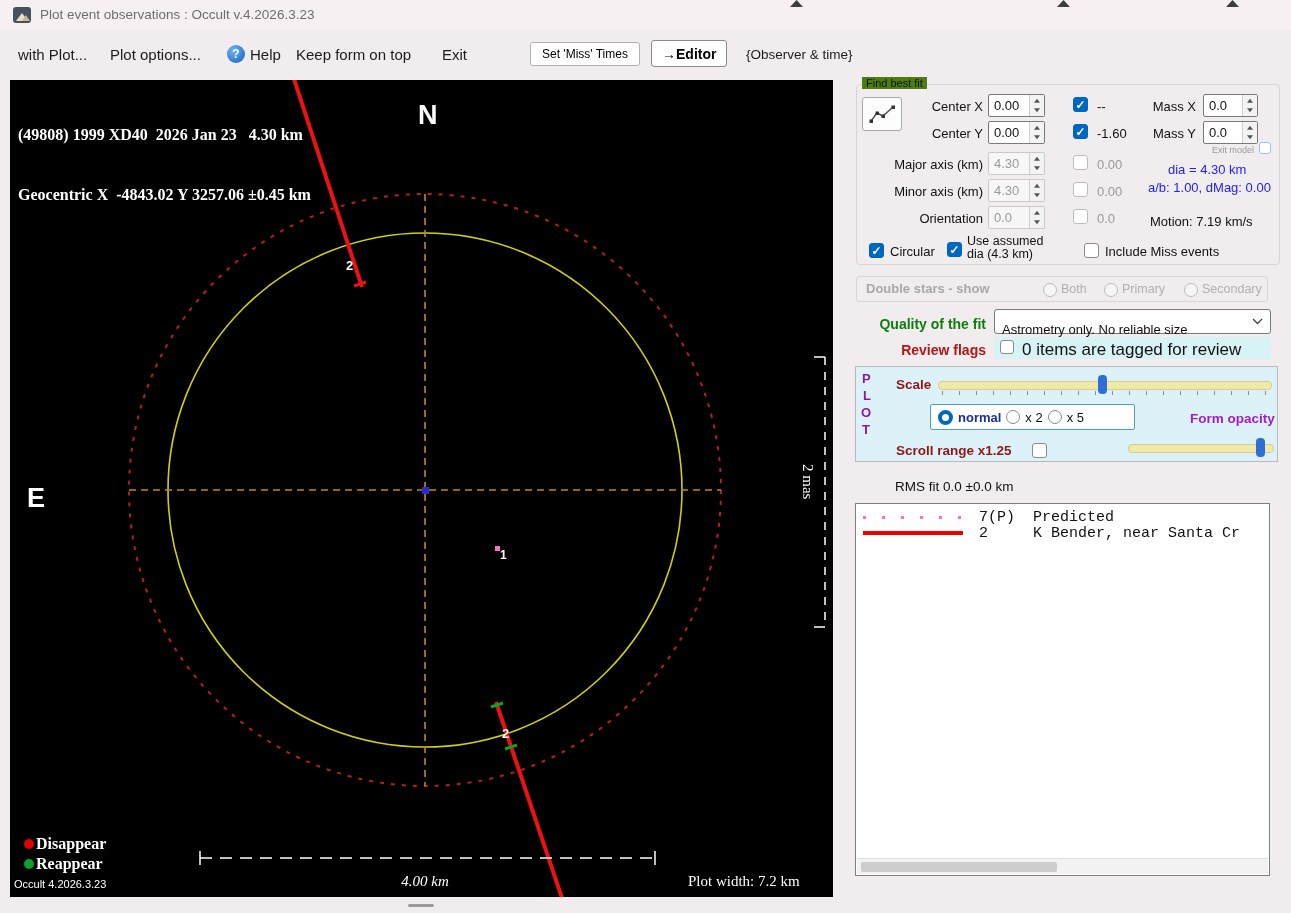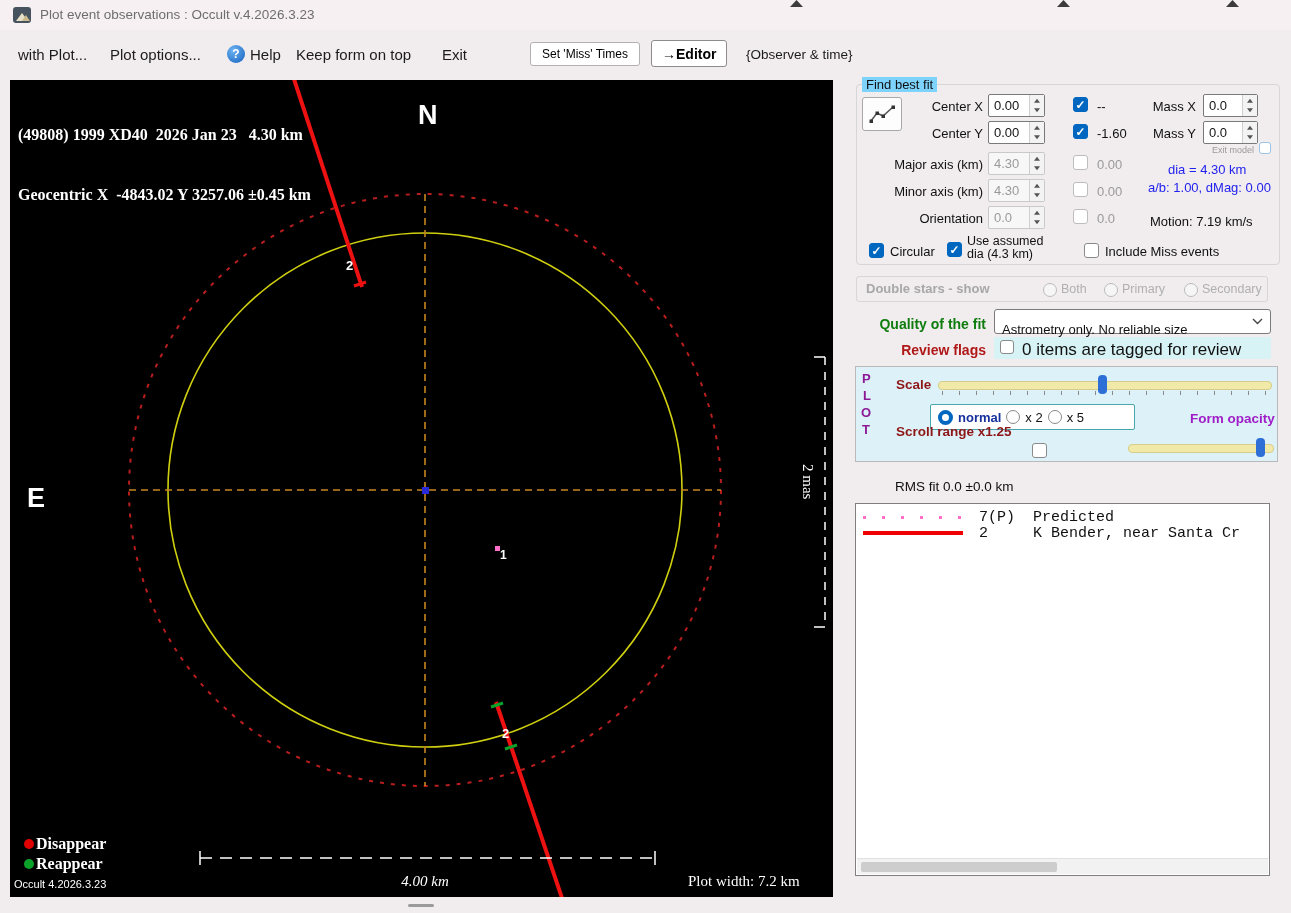--- a/index.html
+++ b/index.html
@@ -44,21 +44,21 @@
   .legend-dot { width:10px; height:10px; border-radius:50%; }
   .dot-red { background:#e00000; }
   .dot-green { background:#0ba22a; }
   #version { left:4px; top:798px; font-size:11px; }
   #scalebar-label { left:350px; top:793px; width:130px; text-align:center; font-family:"Liberation Serif",serif; font-style:italic; font-size:15px; }
   #plotwidth { left:678px; top:793px; font-family:"Liberation Serif",serif; font-size:15px; }
   #mas-label { left:806px; top:384px; font-family:"Liberation Serif",serif; font-size:15px; transform:rotate(90deg); transform-origin:left top; white-space:nowrap; }
 
   
   .groupbox { position:absolute; border:1px solid #d6d6d6; border-radius:4px; }
-  .group-title { position:absolute; background:#7dd3fc; padding:0 4px; font-size:13px; }
+  .group-title { position:absolute; background:#4d7c0f; padding:0 4px; font-size:11px; }
 
   
   #g-fit { left:856px; top:84px; width:424px; height:181px; }
   #g-fit-title { left:862px; top:77px; }
   #btn-fitchart { position:absolute; left:862px; top:97px; width:40px; height:34px; background:#fdfdfd; border:1px solid #a9a9a9; border-radius:3px; display:flex; align-items:center; justify-content:center; }
   .lbl { position:absolute; font-size:13px; }
   .r { text-align:right; }
   #lbl-centerx { left:875px; top:99px; width:108px; }
   #lbl-centery { left:875px; top:126px; width:108px; }
   #lbl-massx { left:1136px; top:99px; width:60px; }
@@ -137,21 +137,21 @@
   #lbl-reviewtext { left:1022px; top:340px; font-size:17px; }
 
   
   #g-plotctl { position:absolute; left:855px; top:366px; width:423px; height:96px; background:#ddf2f8; border:1px solid #b9b9b9; }
   .plt-letter { position:absolute; font-weight:bold; font-size:13px; color:#8c1a96; }
   #plt-p { left:862px; top:371px; } #plt-l { left:863px; top:388px; }
   #plt-o { left:861px; top:405px; } #plt-t { left:862px; top:422px; }
   .maroon { font-weight:bold; font-size:13.5px; color:#8e1616; }
   #lbl-scale { left:896px; top:377px; }
   #lbl-size { left:896px; top:411px;margin-left:48px; }
-  #lbl-scrollrange { left:896px; top:424px; }
+  #lbl-scrollrange { left:896px; top:443px; }
   #lbl-formopacity { left:1190px; top:411px; font-weight:bold; font-size:13.5px; color:#a01ec8; }
   .slider { position:absolute; }
   .slider .track { position:absolute; left:0; right:0; top:7px; height:9px; background:#f1e9a8; border:1px solid #d6cd8d; border-radius:4px; }
   .slider .ticks { position:absolute; left:4px; right:4px; top:17px; height:4px;
      background:repeating-linear-gradient(90deg,#8a8a8a 0 1px,transparent 1px 17px); }
   .slider .thumb { position:absolute; top:1px; width:9px; height:19px; background:#2d6fd6; border-radius:4px; }
   #sld-scale { left:938px; top:374px; width:334px; height:22px; }
   #sld-scale .thumb { left:160px; }
   #sld-scroll { left:1128px; top:437px; width:146px; height:22px; }
   #sld-scroll .thumb { left:128px; }

